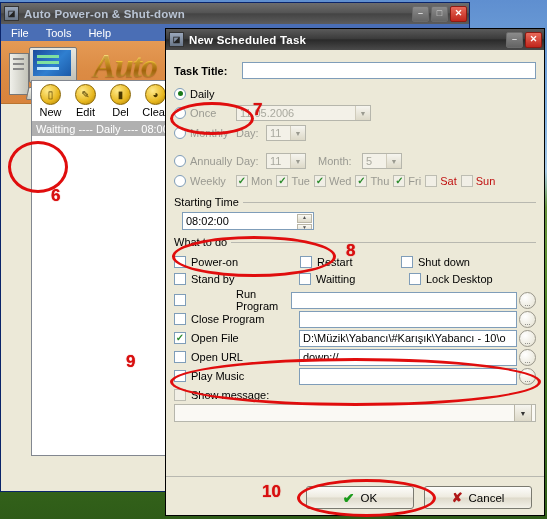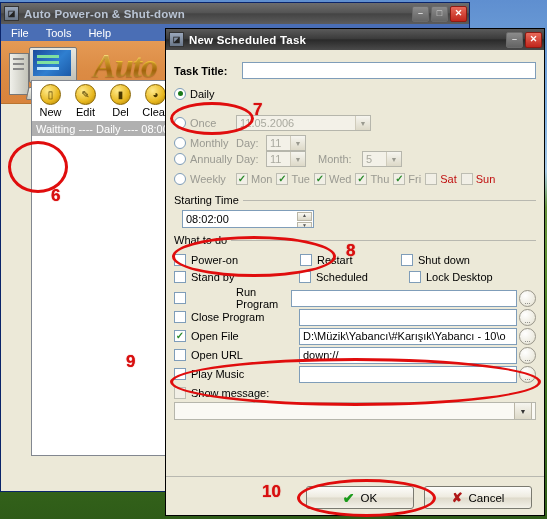--- a/index.html
+++ b/index.html
@@ -259,21 +259,21 @@
       <div class="tf" style="flex:1 1 auto;height:17px;"></div>
     </div>
 
     <div class="row" style="margin-top:7px;height:15px;">
       <div style="display:flex;align-items:center;width:80px;">
         <span class="radio on"></span>
         <span class="lbl">Daily</span>
       </div>
     </div>
 
-    <div class="row" style="margin-top:14px;height:16px;">
+    <div class="row" style="margin-top:4px;height:16px;">
       <div style="display:flex;align-items:center;width:62px;">
         <span class="radio"></span>
         <span class="lbl dim">Once</span>
       </div>
       <div class="combo" style="width:135px;">
         <span>11.05.2006</span>
         <span class="arrow">▼</span>
       </div>
     </div>
 
@@ -282,21 +282,21 @@
         <span class="radio"></span>
         <span class="lbl dim">Monthly</span>
       </div>
       <div class="lbl dim" style="width:30px;">Day:</div>
       <div class="combo" style="width:40px;">
         <span>11</span>
         <span class="arrow">▼</span>
       </div>
     </div>
 
-    <div class="row" style="margin-top:0;height:16px;">
+    <div class="row" style="margin-top:12px;height:16px;">
       <div style="display:flex;align-items:center;width:62px;">
         <span class="radio"></span>
         <span class="lbl dim">Annually</span>
       </div>
       <div class="lbl dim" style="width:30px;">Day:</div>
       <div class="combo" style="width:40px;">
         <span>11</span>
         <span class="arrow">▼</span>
       </div>
       <div class="lbl dim" style="width:44px;margin-left:12px;">Month:</div>
@@ -377,21 +377,21 @@
             <span class="lbl">Shut down</span>
           </div>
         </div>
         <div class="row" style="height: 17px; position: relative;">
           <div style="position: absolute; left: 0px; display: flex; align-items: center;">
             <span class="cb"></span>
             <span class="lbl">Stand by</span>
           </div>
           <div style="position: absolute; left: 125px; display: flex; align-items: center;">
             <span class="cb"></span>
-            <span class="lbl">Scheduled</span>
+            <span class="lbl">Waitting</span>
           </div>
           <div style="position: absolute; left: 235px; display: flex; align-items: center;">
             <span class="cb"></span>
             <span class="lbl">Lock Desktop</span>
           </div>
         </div>
       </div>
 
     <div id="field-actions" style="margin-top:4px;">
         <div class="row" style="height: 18px; margin-bottom: 1px;">

